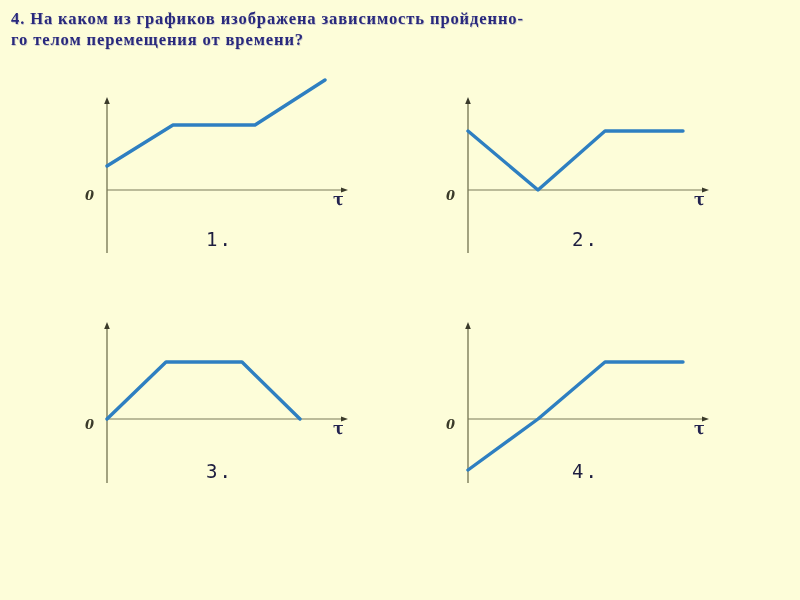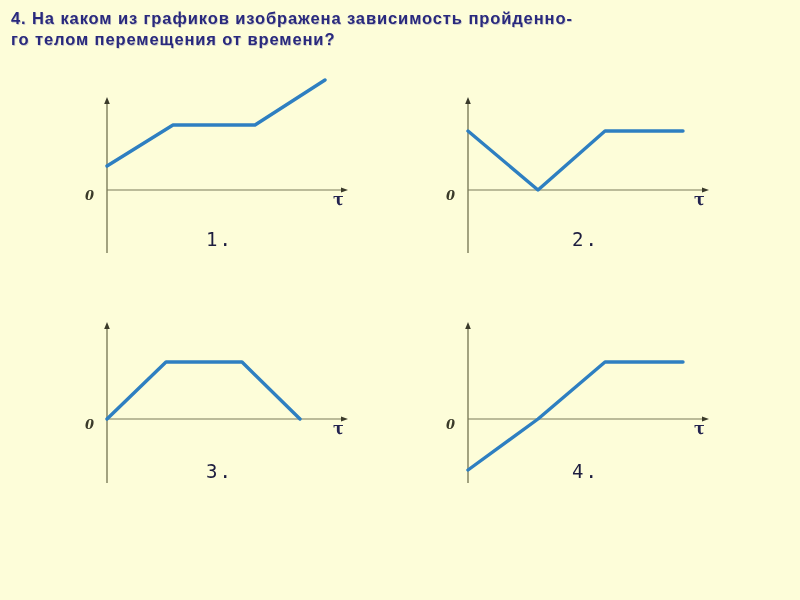--- a/index.html
+++ b/index.html
@@ -20,21 +20,21 @@
     width: 800px;
     height: 600px;
     background: #fdfdd9;
   }
 
   .question-title {
     position: absolute;
     left: 11px;
     top: 8px;
     width: 770px;
-    font-family: Liberation Sans, sans-serif;
+    font-family: Liberation Serif, serif;
     font-size: 16.5px;
     font-weight: bold;
     line-height: 21px;
     letter-spacing: 0.9px;
     color: #29297d;
     white-space: pre-line;
     text-shadow: 0.7px 0.7px 0px rgba(120,120,170,0.35);
   }
 
   .graph-panel {

